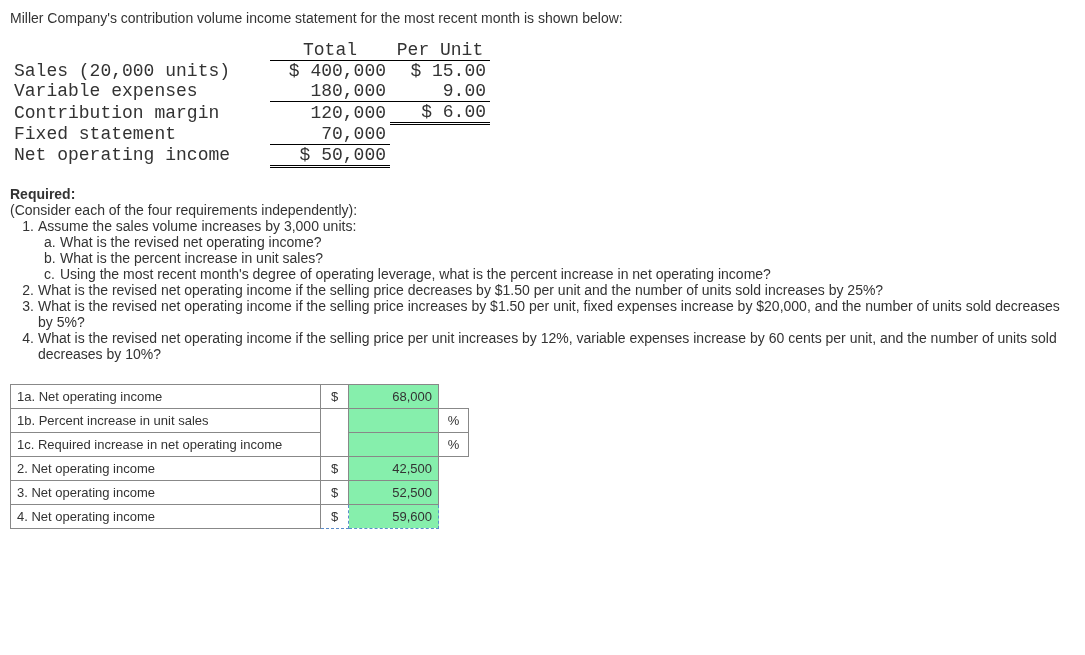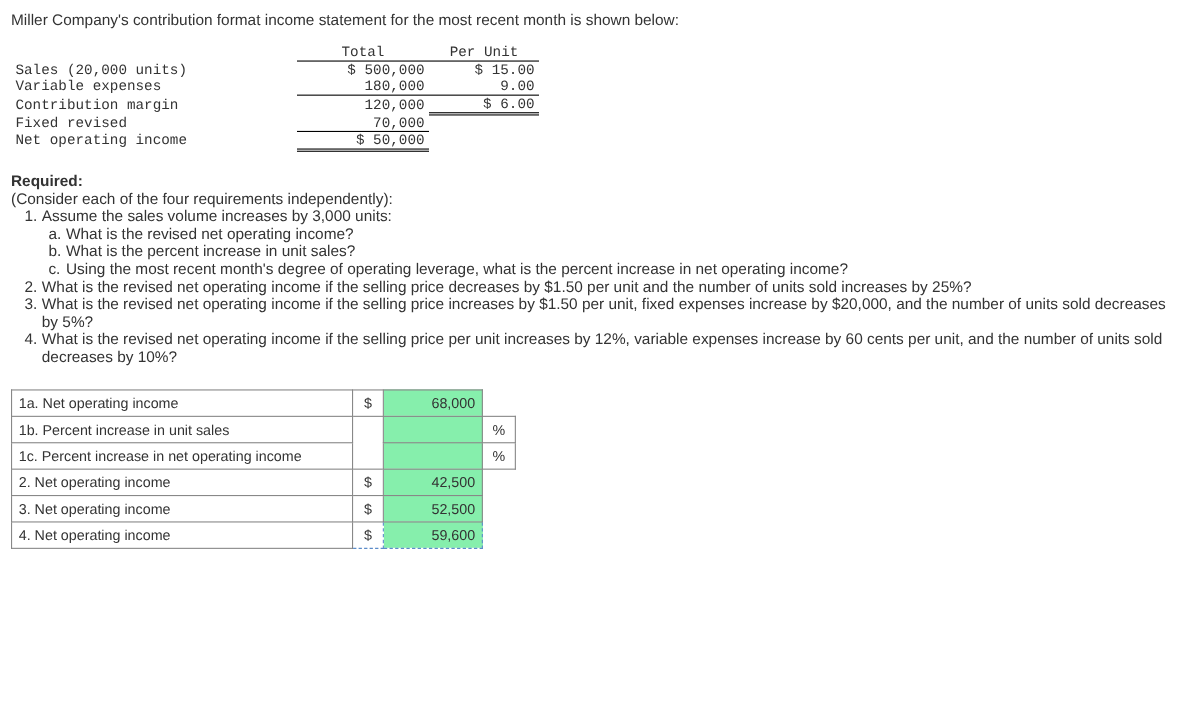--- a/index.html
+++ b/index.html
@@ -6,21 +6,21 @@
     body {
       font-family: Arial, sans-serif;
       font-size: 14px;
       color: #333;
       margin: 0;
       padding: 10px;
       width: 1085px;
       background: #fff;
     }
     .intro { margin-bottom: 14px; }
-    .mono { font-family: 'Courier New', monospace; font-size: 13px; }
+    .mono { font-family: 'Courier New', monospace; font-size: 18px; }
     .income-stmt { border-collapse: collapse; margin-bottom: 18px; }
     .income-stmt td { padding: 0 4px; white-space: pre; }
     .income-stmt .label { width: 260px; }
     .income-stmt .total { width: 120px; text-align: right; }
     .income-stmt .perunit { width: 100px; text-align: right; }
     .hdr td { text-align: center !important; }
     .underline { border-bottom: 1px solid #000; }
     .dbl-top { border-top: 1px solid #000; }
     .dbl-bot { border-bottom: 3px double #000; }
     .required-title { font-weight: bold; }
@@ -35,46 +35,46 @@
     .ans-table td { border: 1px solid #888; padding: 3px 6px; height: 24px; font-size: 13px; }
     .ans-table .alabel { width: 310px; }
     .ans-table .acur { width: 28px; text-align: center; }
     .ans-table .aval { width: 90px; text-align: right; background: #86efac; }
     .ans-table .aunit { width: 30px; text-align: center; }
     .dotted-border { border: 1px dashed #5b8cc9 !important; }
   </style>
 </head>
 <body>
 
-<div class="intro">Miller Company's contribution format income statement for the most recent month is shown below:</div>
+<div class="intro">Miller Company's contribution volume income statement for the most recent month is shown below:</div>
 
 <table class="income-stmt mono">
   <tbody>
       <tr class="hdr">
     <td class="label"></td>
     <td class="total underline">Total</td>
     <td class="perunit underline">Per Unit</td>
   </tr>
   <tr>
     <td class="label">Sales (20,000 units)</td>
-    <td class="total">$ 500,000</td>
+    <td class="total">$ 400,000</td>
     <td class="perunit">$ 15.00</td>
   </tr>
   <tr>
     <td class="label">Variable expenses</td>
     <td class="total underline">180,000</td>
     <td class="perunit underline">9.00</td>
   </tr>
   <tr>
     <td class="label">Contribution margin</td>
     <td class="total">120,000</td>
     <td class="perunit dbl-top dbl-bot">$ 6.00</td>
   </tr>
   <tr>
-    <td class="label">Fixed revised</td>
+    <td class="label">Fixed statement</td>
     <td class="total underline">70,000</td>
     <td class="perunit"></td>
   </tr>
   <tr>
     <td class="label">Net operating income</td>
     <td class="total dbl-top dbl-bot">$ 50,000</td>
     <td class="perunit"></td>
   </tr>
 </tbody>
   </table>
@@ -121,21 +121,21 @@
     <td class="aval">68,000</td>
     <td class="aunit" style="border:none"></td>
   </tr>
   <tr>
     <td class="alabel">1b. Percent increase in unit sales</td>
     <td class="acur" style="border:none"></td>
     <td class="aval"></td>
     <td class="aunit">%</td>
   </tr>
   <tr>
-    <td class="alabel">1c. Percent increase in net operating income</td>
+    <td class="alabel">1c. Required increase in net operating income</td>
     <td class="acur" style="border:none"></td>
     <td class="aval"></td>
     <td class="aunit">%</td>
   </tr>
   <tr>
     <td class="alabel">2. Net operating income</td>
     <td class="acur">$</td>
     <td class="aval">42,500</td>
     <td class="aunit" style="border:none"></td>
   </tr>

